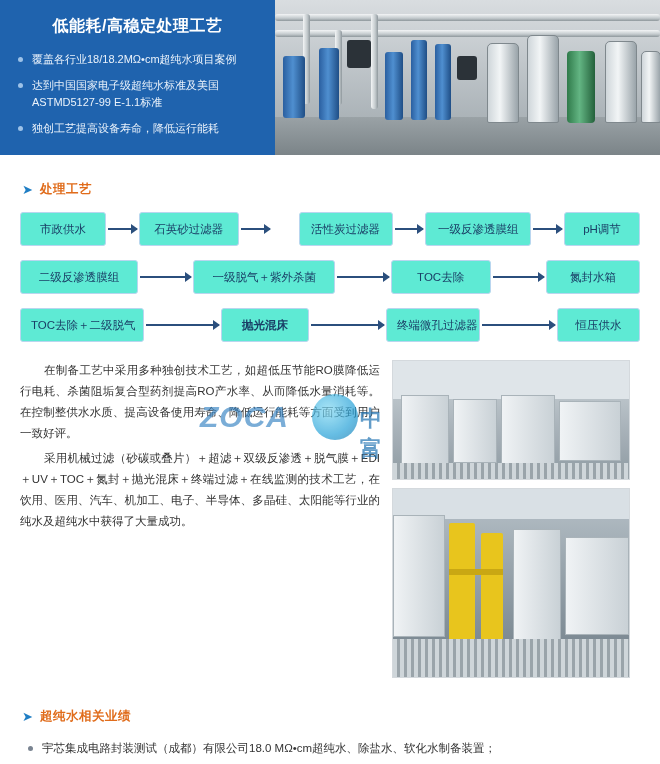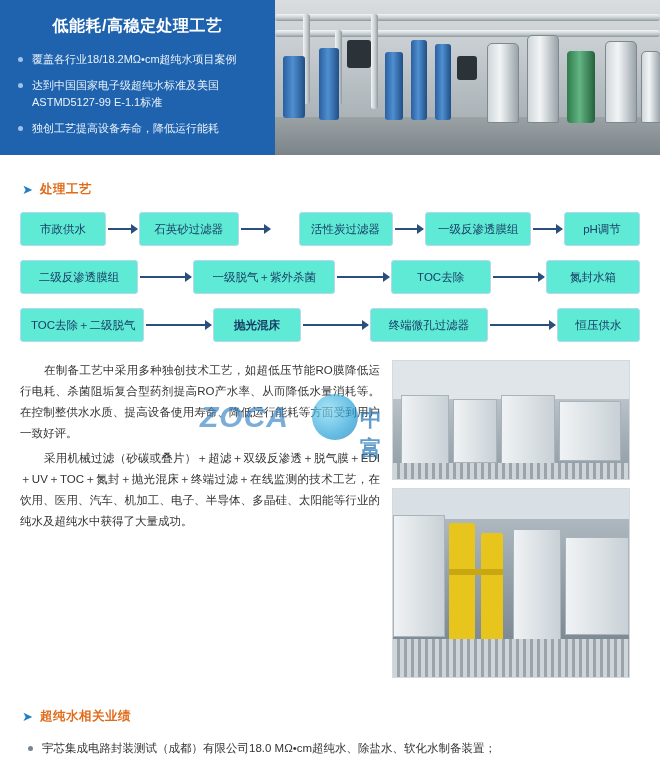--- a/index.html
+++ b/index.html
@@ -378,21 +378,21 @@
     <div class="node" style="width:100px;">TOC去除</div>
     <div class="arrow"></div>
     <div class="node" style="width:94px;">氮封水箱</div>
   </div>
 
   <div class="flow-row">
     <div class="node" style="width:124px;">TOC去除＋二级脱气</div>
     <div class="arrow"></div>
     <div class="node" style="width:88px;font-weight:bold;">抛光混床</div>
     <div class="arrow"></div>
-    <div class="node" style="width:118px;">终端微孔过滤器</div>
+    <div class="node" style="width:94px;">终端微孔过滤器</div>
     <div class="arrow"></div>
     <div class="node" style="width:83px;">恒压供水</div>
   </div>
 
 </div>
 
 <div class="content">
   <div class="text-col">
     <p>在制备工艺中采用多种独创技术工艺，如超低压节能RO膜降低运行电耗、杀菌阻垢复合型药剂提高RO产水率、从而降低水量消耗等。在控制整供水水质、提高设备使用寿命、降低运行能耗等方面受到用户一致好评。</p>
     <p>采用机械过滤（砂碳或叠片）＋超滤＋双级反渗透＋脱气膜＋EDI＋UV＋TOC＋氮封＋抛光混床＋终端过滤＋在线监测的技术工艺，在饮用、医用、汽车、机加工、电子、半导体、多晶硅、太阳能等行业的纯水及超纯水中获得了大量成功。</p>

